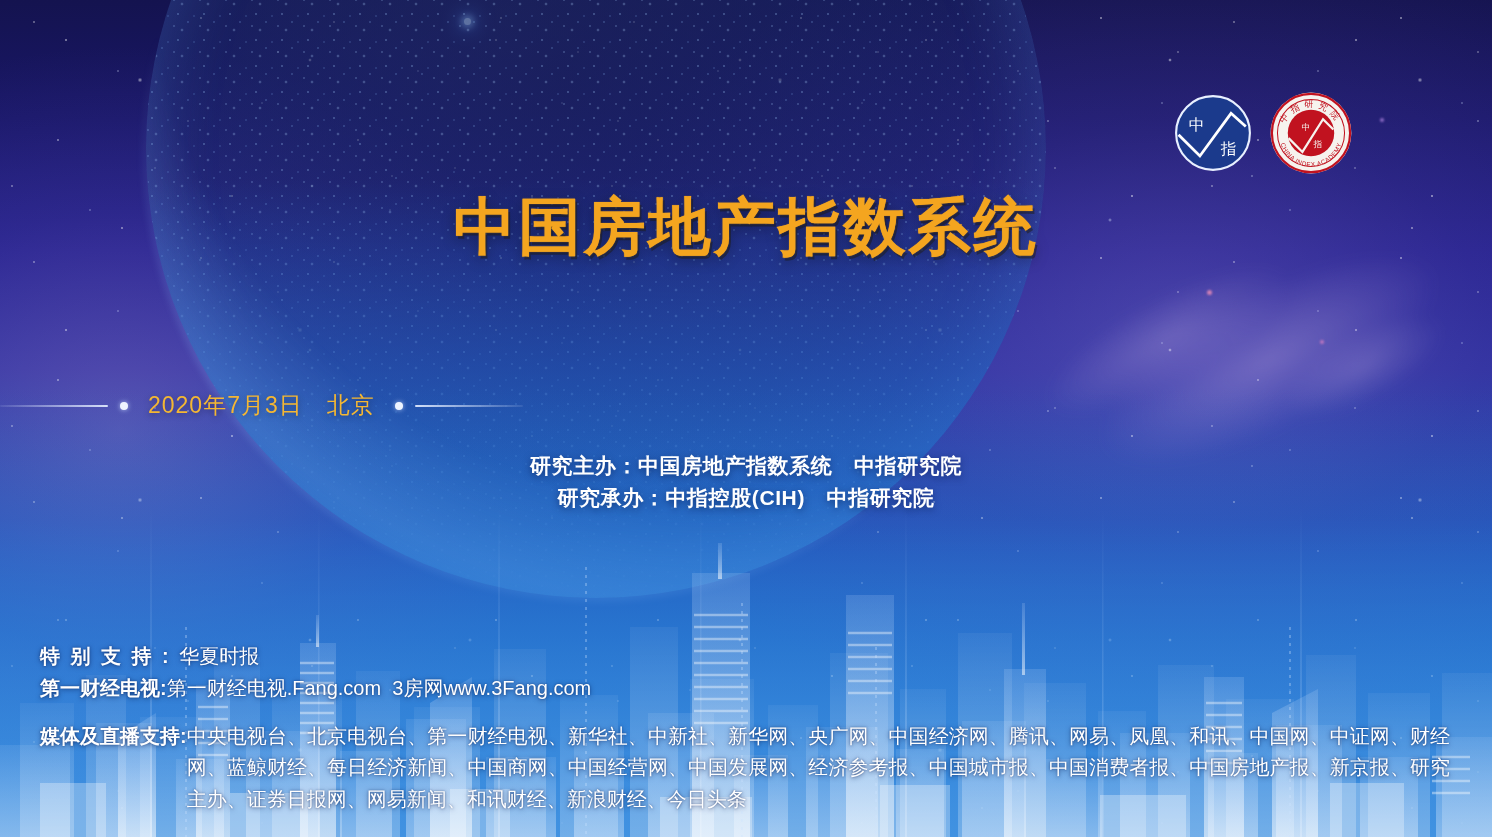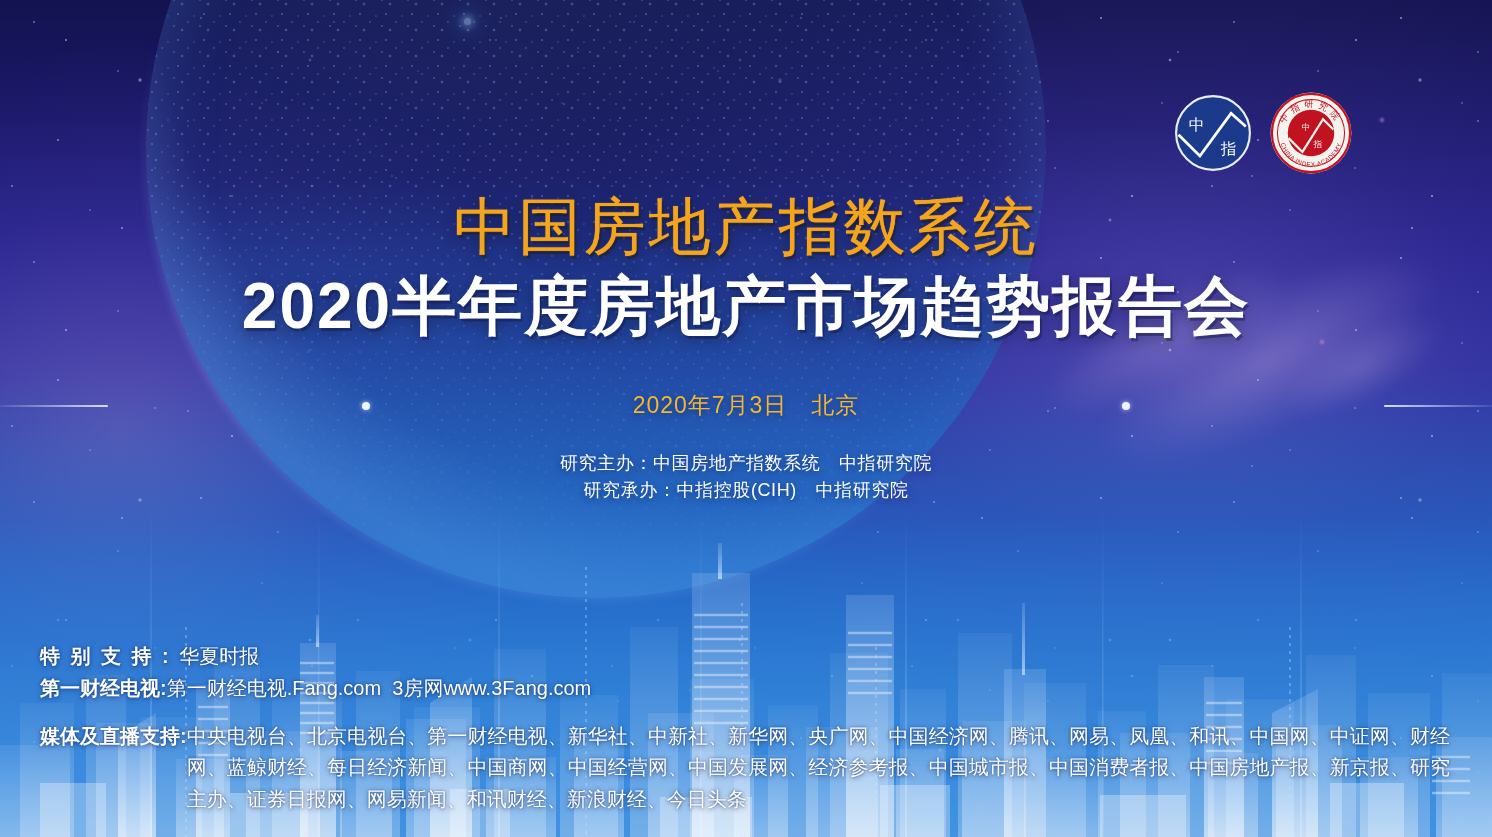--- a/index.html
+++ b/index.html
@@ -169,21 +169,21 @@
   .logo-zz { width:82px; height:82px; }
   .logo-cia { width:86px; height:86px; }
 
   
   .headline {
     position:absolute; left:0; right:0; top:196px;
     text-align:center;
   }
   .title-main {
     font-size:62px;
-    font-weight:normal;
+    font-weight:bold;
     letter-spacing:3px;
     color:#f4a51f;
     line-height:1;
     text-shadow:
       0 0 1px #f4a51f,
       2px 3px 0 rgba(30,26,10,.45),
       0 4px 14px rgba(0,0,0,.35);
   }
   .title-sub {
     margin-top:16px;
@@ -193,21 +193,21 @@
     color:#ffffff;
     line-height:1.02;
     text-shadow:
       2px 3px 0 rgba(16,22,70,.42),
       0 4px 16px rgba(0,0,0,.35);
   }
 
   
   .dateline {
     position:absolute; left:0; right:0; top:390px;
-    display:flex; align-items:center; justify-content:space-between; gap:12px;
+    display:flex; align-items:center; justify-content:flex-start; gap:12px;
   }
   .rule {
     width:108px; height:2px;
     background:linear-gradient(90deg, rgba(210,225,255,.10), rgba(226,236,255,.92));
     border-radius:2px;
   }
   .rule.right {
     background:linear-gradient(90deg, rgba(226,236,255,.92), rgba(210,225,255,.10));
   }
   .dot {
@@ -224,25 +224,26 @@
     white-space:pre;
   }
 
   
   .orgs {
     position:absolute; left:0; right:0; top:450px;
     text-align:center;
     color:#fff;
   }
   .org-line {
-    font-size:18px;
+    font-size:21px;
     line-height:1.52;
     letter-spacing:.6px;
     text-shadow:0 2px 7px rgba(8,20,70,.55);
     white-space:pre;
+    font-weight:bold;
   }
 
   
   .credits {
     position:absolute; left:40px; top:641px;
     width:1410px;
     color:#ffffff;
   }
   .credit-row {
     display:flex;
@@ -490,21 +491,20 @@
       <text font-family="'Liberation Sans',sans-serif" font-size="7.2" fill="#c1121f" letter-spacing="0.6">
         <textPath href="#arcBot" startOffset="50%" text-anchor="middle">CHINA INDEX ACADEMY</textPath>
       </text>
       <text x="44" y="46" font-family="'Liberation Sans',sans-serif" font-size="10" fill="#f6f3ee" text-anchor="middle">中</text>
       <text x="58" y="66" font-family="'Liberation Sans',sans-serif" font-size="10" fill="#f6f3ee" text-anchor="middle">指</text>
     </svg>
   </div>
 
   <div class="headline">
     <div class="title-main">中国房地产指数系统</div>
-    <div class="title-sub">2020半年度房地产市场趋势报告会</div>
   </div>
 
   <div class="dateline">
     <div class="rule"></div>
     <div class="dot"></div>
     <div class="date-text">2020年7月3日　北京</div>
     <div class="dot"></div>
     <div class="rule right"></div>
   </div>
 

